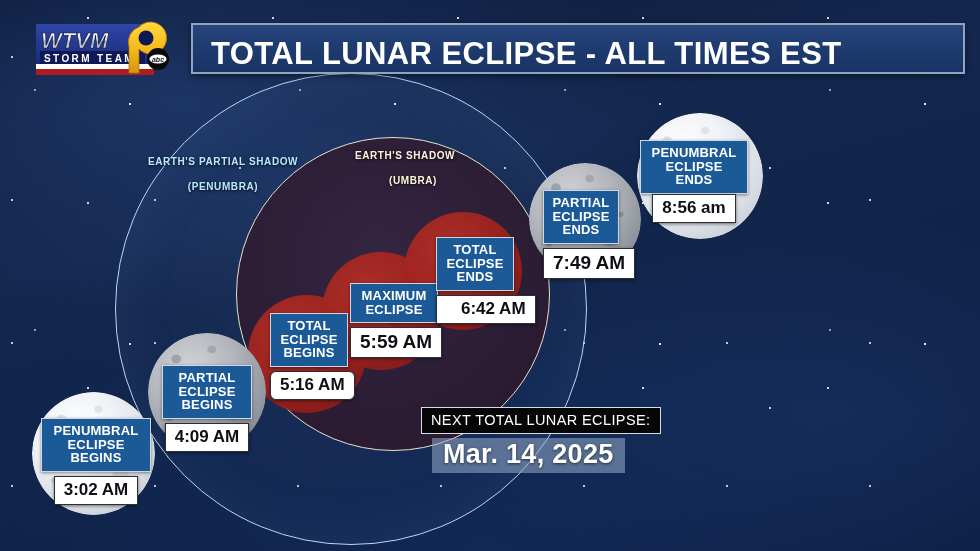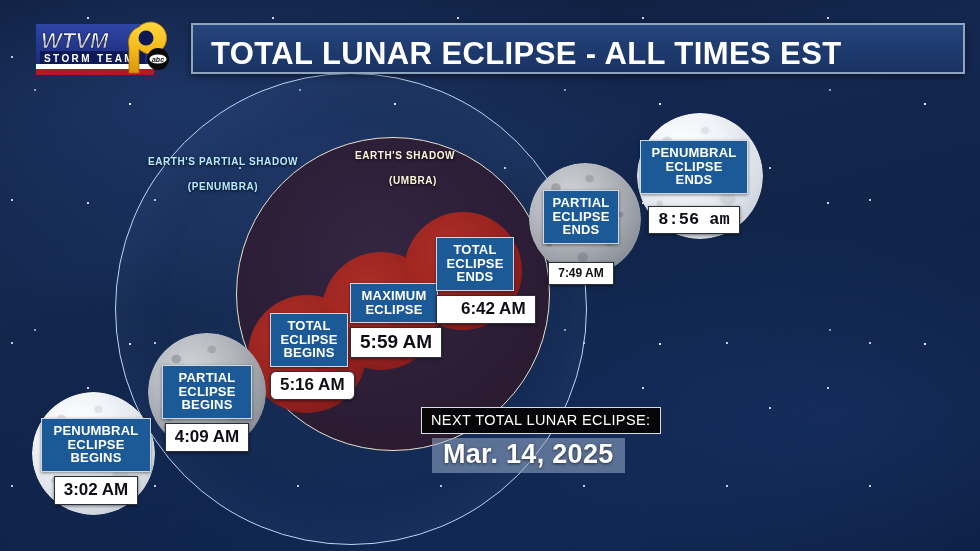--- a/index.html
+++ b/index.html
@@ -372,31 +372,31 @@
     </div>
   </div>
 
   <div class="tag" style="left:543px; top:190px; width:76px;">
     <div class="name" style="font-size:13px;">
       <span>PARTIAL</span>
       <span>ECLIPSE</span>
       <span>ENDS</span>
     </div>
     <div style="text-align:center; margin-top:4px;">
-      <span class="time" style="font-size:12px;margin-top:14px;">7:49 AM</span>
+      <span class="time" style="font-size:19px;">7:49 AM</span>
     </div>
   </div>
 
   <div class="tag" style="left:640px; top:140px; width:108px;">
     <div class="name" style="font-size:13px;">
       <span>PENUMBRAL</span>
       <span>ECLIPSE</span>
       <span>ENDS</span>
     </div>
-    <div style="text-align:center; margin-top:12px;font-family:Liberation Mono, monospace;">
+    <div style="text-align:center; margin-top:0;">
       <span class="time" style="font-size:17px;">8:56 am</span>
     </div>
   </div>
 
   <div class="next-block">
     <div class="next-head">NEXT TOTAL LUNAR ECLIPSE:</div>
     <div><span class="next-date">Mar. 14, 2025</span></div>
   </div>
 
   <div class="logo">

